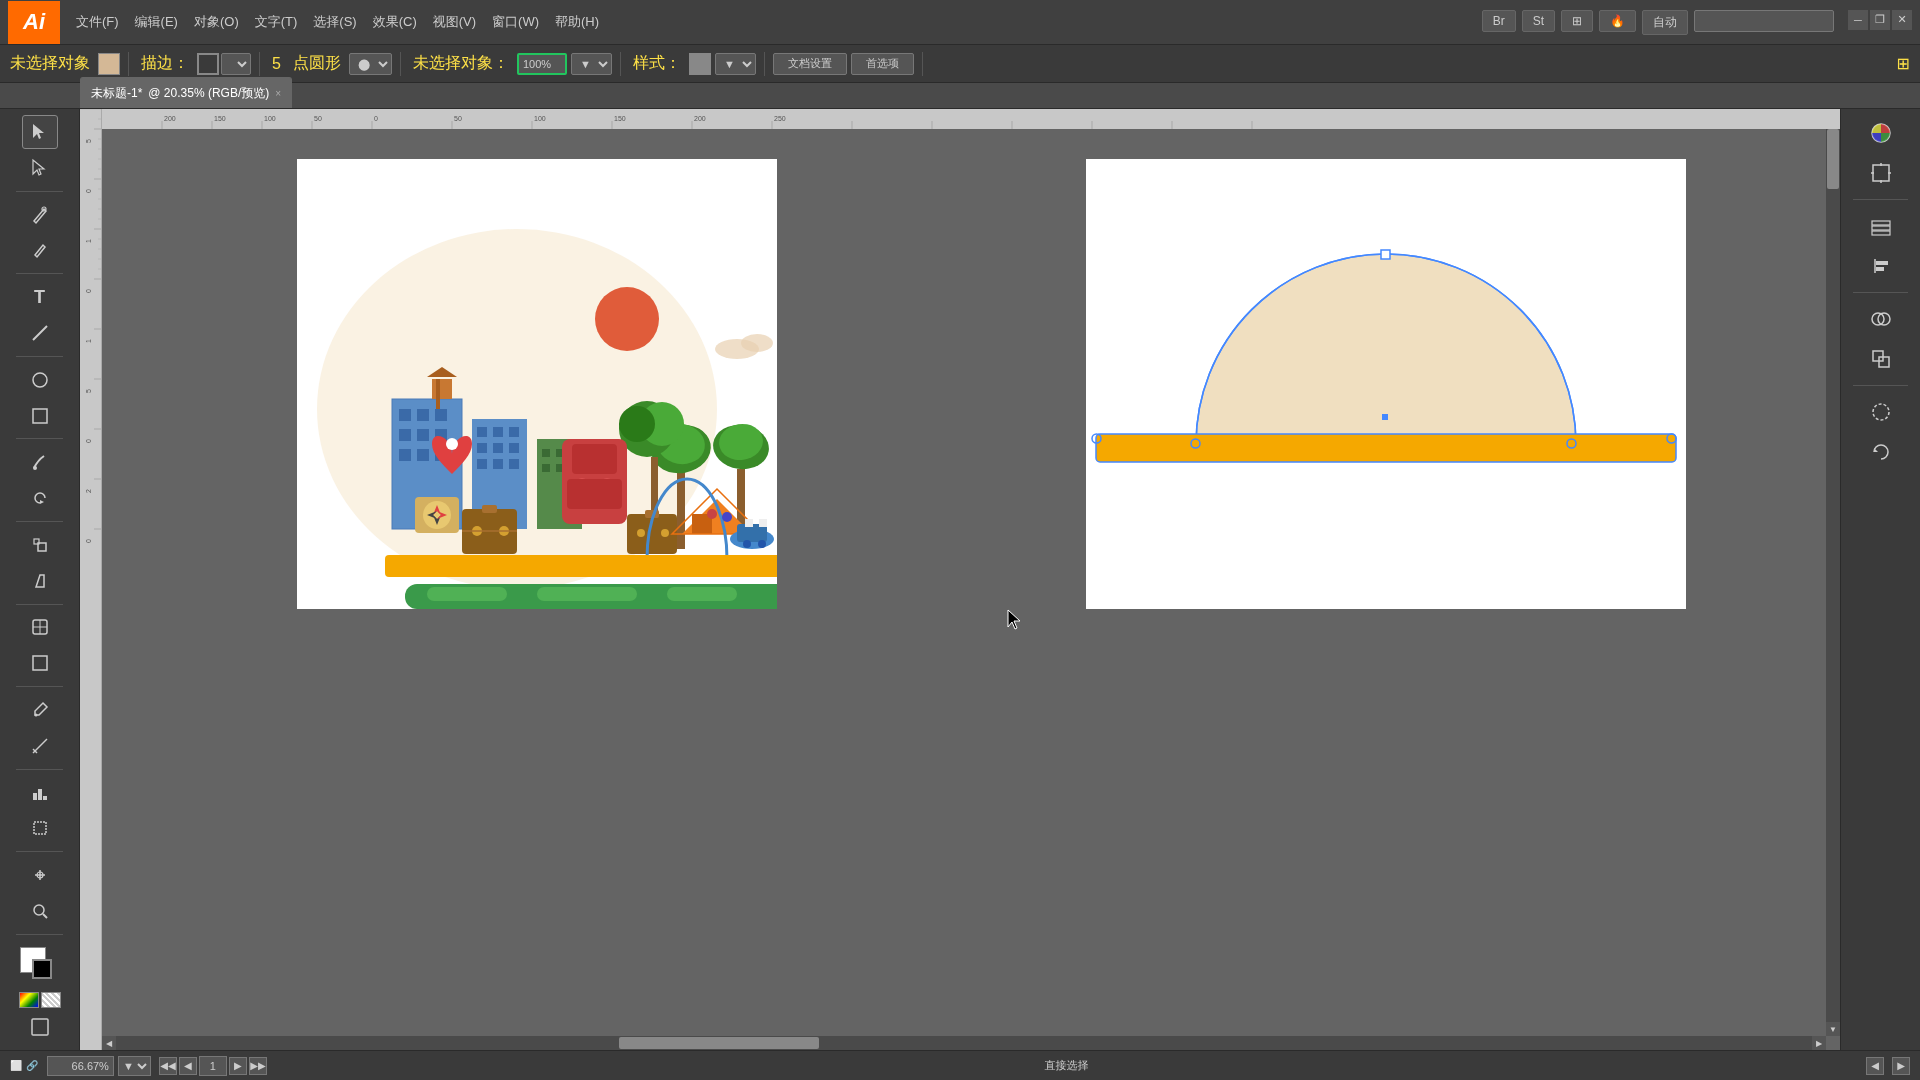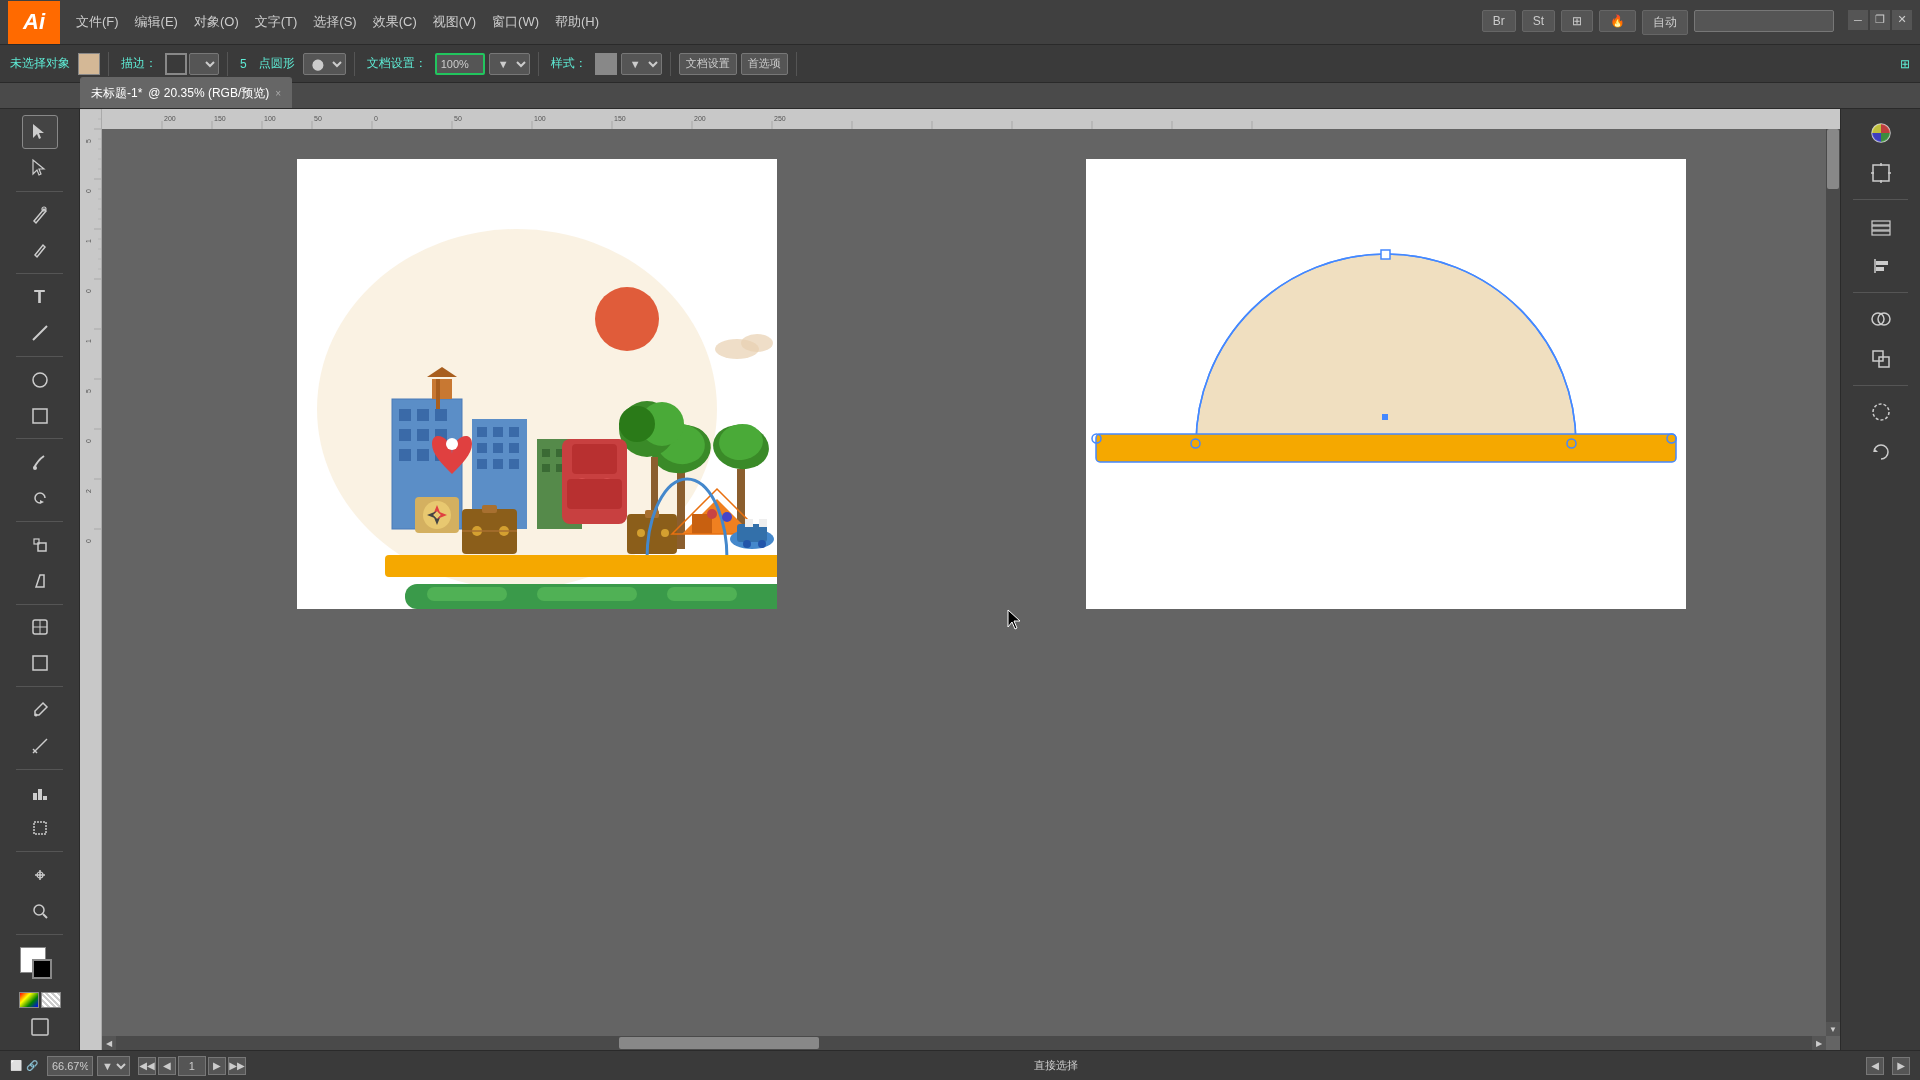--- a/index.html
+++ b/index.html
@@ -26,33 +26,33 @@
       background: #555; border: 1px solid #777; color: #ccc; padding: 3px 8px; font-size: 12px; width: 140px; border-radius: 2px;
     }
     .window-controls { display: flex; gap: 2px; margin-left: 8px; }
     .win-btn { width: 20px; height: 20px; background: #555; border: none; cursor: pointer; color: #ccc; font-size: 11px; display: flex; align-items: center; justify-content: center; }
 
     
     #toolbar {
       width: 100%; height: 38px; background: #3a3a3a; display: flex; align-items: center; padding: 0 6px; gap: 4px;
       border-bottom: 1px solid #2a2a2a;
     }
-    .tb-label { color: #5eead4; font-size: 12px; padding: 0 4px; white-space: nowrap; }
+    .tb-label { color: #fde047; font-size: 16px; padding: 0 4px; white-space: nowrap; }
     .tb-select {
       background: #555; border: 1px solid #777; color: #ccc; padding: 2px 4px; font-size: 11px; height: 22px; border-radius: 2px; cursor: pointer;
     }
     .tb-input {
       background: #555; border: 2px solid #22c55e; color: #ccc; padding: 2px 4px; font-size: 11px; height: 22px; width: 50px; border-radius: 2px;
     }
     .tb-color-box {
       width: 22px; height: 22px; border: 1px solid #888; cursor: pointer; flex-shrink: 0;
     }
     .tb-sep { width: 1px; height: 24px; background: #555; margin: 0 4px; }
     .tb-btn {
-      background: #555; border: 1px solid #777; color: #ccc; padding: 2px 6px; font-size: 11px; height: 22px; cursor: pointer; border-radius: 2px; white-space: nowrap;
+      background: #555; border: 1px solid #777; color: #ccc; padding: 2px 14px; font-size: 11px; height: 22px; cursor: pointer; border-radius: 2px; white-space: nowrap;
     }
 
     
     #tab-bar {
       width: 100%; height: 26px; background: #4a4a4a; display: flex; align-items: flex-end; padding: 0 80px; border-bottom: 1px solid #2a2a2a;
     }
     .tab {
       height: 22px; background: #5a5a5a; border: 1px solid #666; border-bottom: none; padding: 15px 10px; display: flex; align-items: center; gap: 6px; font-size: 12px; color: #ccc; cursor: pointer; border-radius: 3px 3px 0 0;
     }
     .tab.active { background: #666; color: #fff; }
@@ -165,21 +165,21 @@
     <div class="tb-color-box" style="background:transparent;border:2px solid #888;"></div>
     <select class="tb-select" style="width:30px;">
       <option>↕</option>
     </select>
   </div>
   <div class="tb-sep"></div>
   <span class="tb-label">5</span>
   <span class="tb-label">点圆形</span>
   <select class="tb-select"><option>⬤</option></select>
   <div class="tb-sep"></div>
-  <span class="tb-label">文档设置：</span>
+  <span class="tb-label">未选择对象：</span>
   <input class="tb-input" value="100%" style="">
   <select class="tb-select"><option>▼</option></select>
   <div class="tb-sep"></div>
   <span class="tb-label">样式：</span>
   <div class="tb-color-box" style="background:#888;"></div>
   <select class="tb-select"><option>▼</option></select>
   <div class="tb-sep"></div>
   <button class="tb-btn">文档设置</button>
   <button class="tb-btn">首选项</button>
   <div class="tb-sep"></div>
@@ -648,21 +648,21 @@
   </div>
 </div>
 
 <div id="status-bar">
 
   <div style="display:flex;align-items:center;gap:4px;">
     <span style="font-size:10px;color:#aaa;">⬜</span>
     <span style="font-size:10px;color:#aaa;">🔗</span>
   </div>
   <div class="status-zoom">
-    <input type="text" value="66.67%" style="width: 46px; background: rgb(85, 85, 85); border: 1px solid rgb(119, 119, 119); color: rgb(204, 204, 204); padding: 2px 4px; font-size: 11px; height: 20px; text-align: left;">
+    <input type="text" value="66.67%" style="width: 67px; background: rgb(85, 85, 85); border: 1px solid rgb(119, 119, 119); color: rgb(204, 204, 204); padding: 2px 4px; font-size: 11px; height: 20px; text-align: right;">
     <select style="background:#555;border:1px solid #777;color:#ccc;font-size:11px;height:20px;">
       <option>▼</option>
     </select>
   </div>
 
   <div style="display:flex;align-items:center;gap:2px;">
     <button style="background:#555;border:1px solid #777;color:#ccc;width:18px;height:18px;font-size:10px;cursor:pointer;">◀◀</button>
     <button style="background:#555;border:1px solid #777;color:#ccc;width:18px;height:18px;font-size:10px;cursor:pointer;">◀</button>
     <input type="text" value="1" style="width: 28px; background: rgb(85, 85, 85); border: 1px solid rgb(119, 119, 119); color: rgb(204, 204, 204); padding: 2px 4px; font-size: 11px; height: 20px; text-align: center;">
     <button style="background:#555;border:1px solid #777;color:#ccc;width:18px;height:18px;font-size:10px;cursor:pointer;">▶</button>

